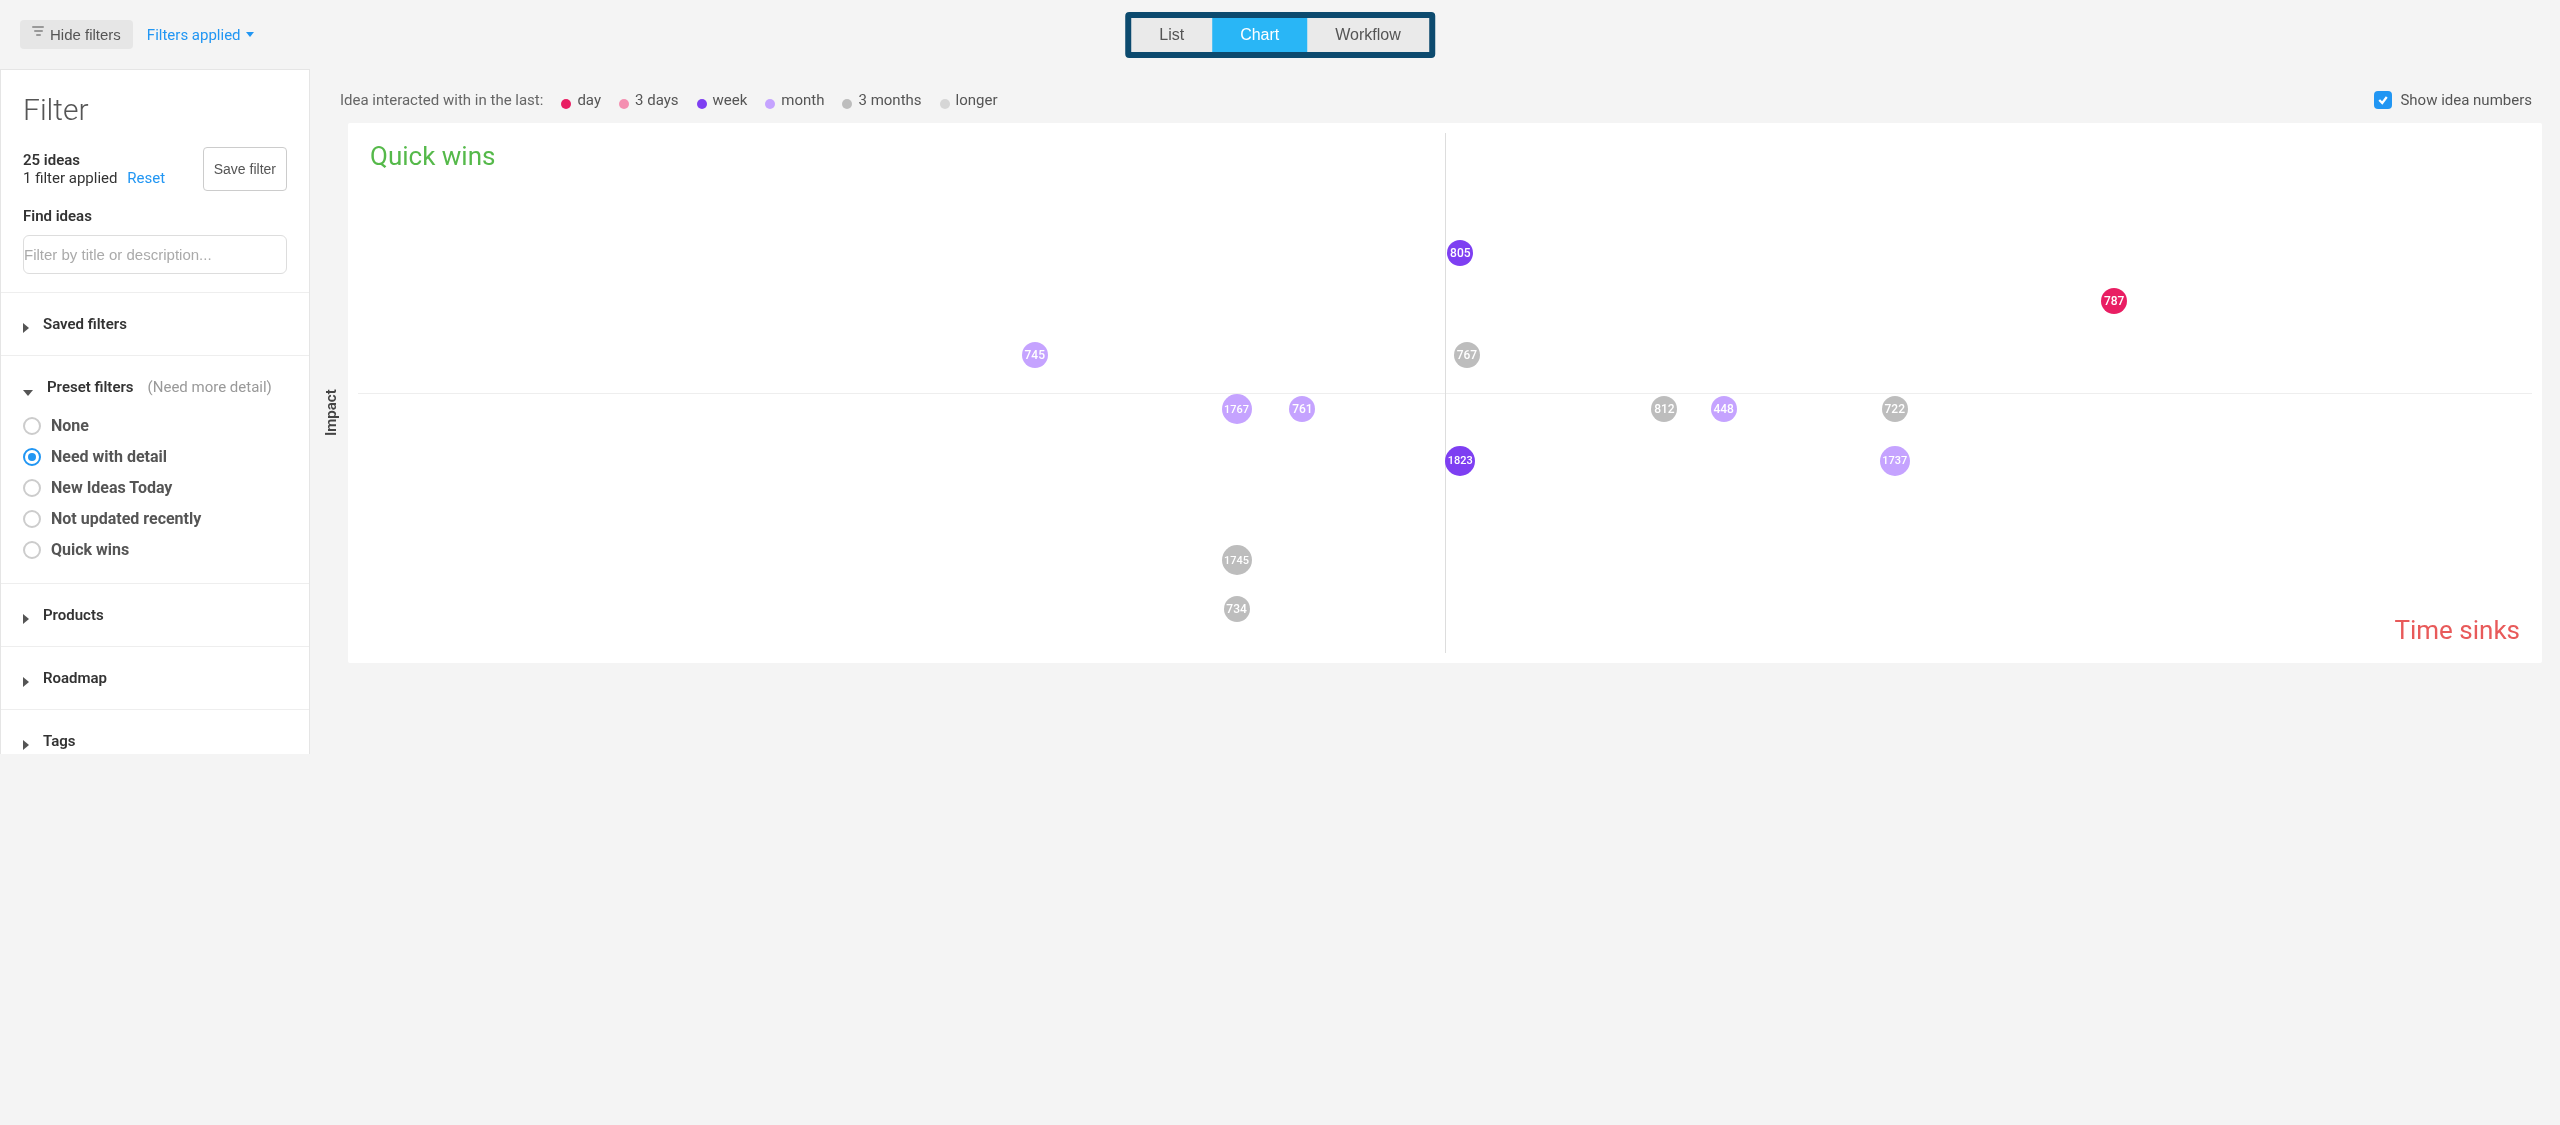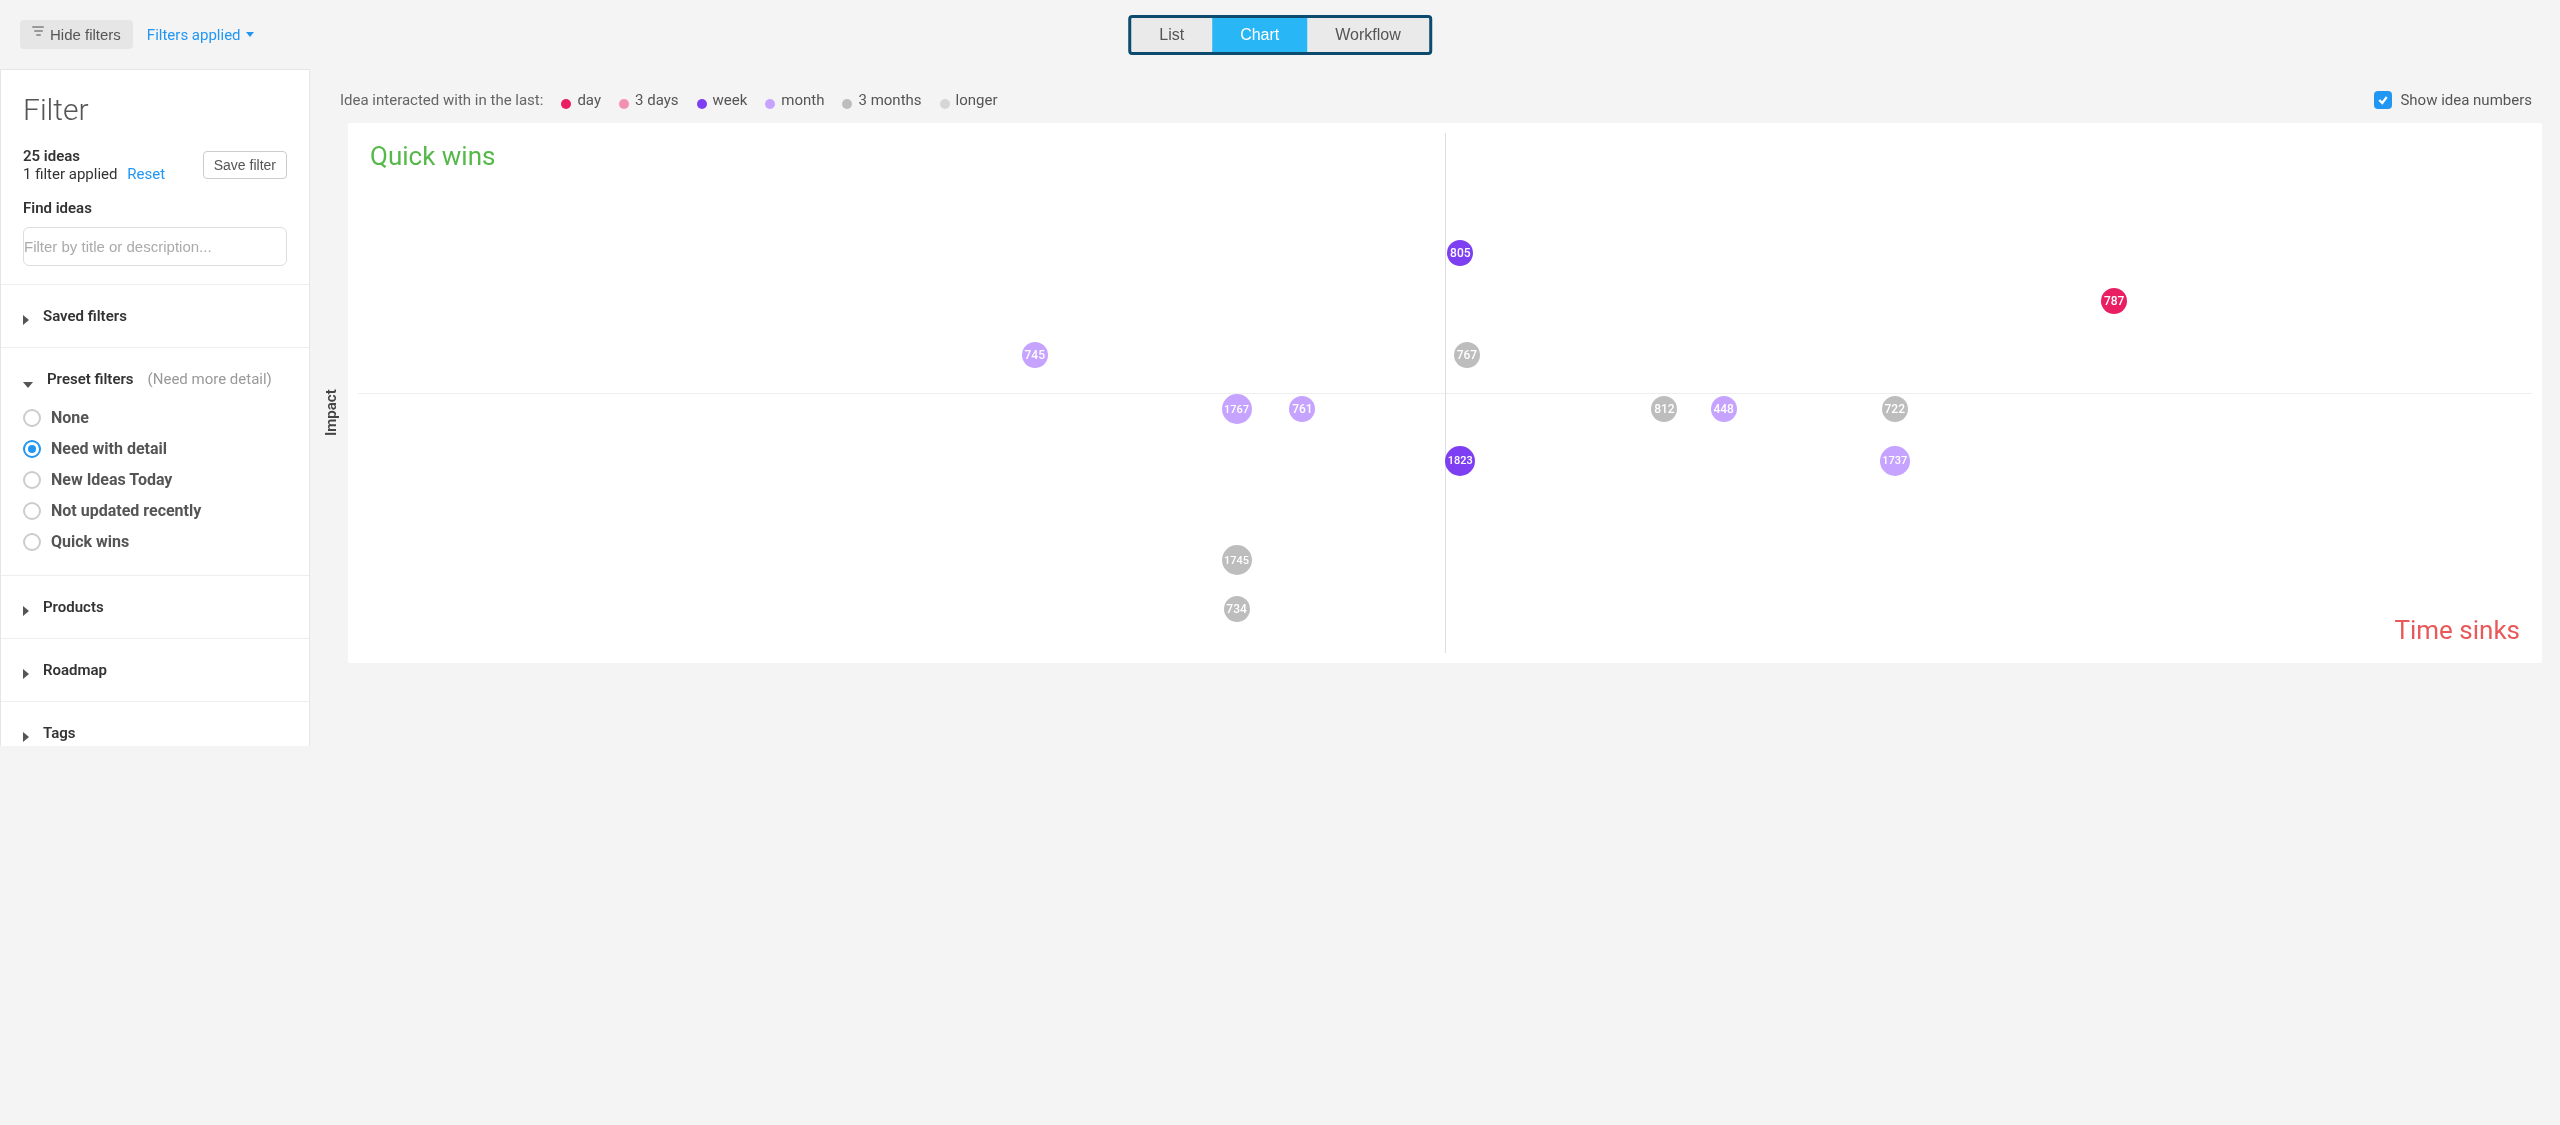--- a/index.html
+++ b/index.html
@@ -45,21 +45,21 @@
     border-right: 4px solid transparent;
     border-top: 5px solid currentColor;
   }
   .tabgroup {
     position: absolute;
     left: 50%;
     transform: translateX(-50%);
     display: flex;
     border-radius: 4px;
     overflow: hidden;
-    border: 3px solid #0c4a6e;
+    border: 6px solid #0c4a6e;
     background: #eaeaea;
   }
   .tabgroup button {
     border: none;
     background: transparent;
     padding: 8px 28px;
     font-size: 16px;
     color: #555;
     cursor: pointer;
   }
@@ -82,21 +82,21 @@
     font-size: 30px;
     color: #555;
     margin-bottom: 20px;
   }
   .counts-row { display:flex; justify-content: space-between; align-items: center; margin-bottom: 16px; }
   .counts { font-size: 15px; color:#333; }
   .counts b { font-weight: 600;}
   .counts .reset { color:#2196f3; cursor:pointer; margin-left:6px;}
   .save-filter-btn {
     background:#fff; border:1px solid #ccc; border-radius:4px;
-    padding:5px 10px; font-size:14px; color:#555; cursor:pointer;
+    padding:13px 10px; font-size:14px; color:#555; cursor:pointer;
   }
   .section-label { font-weight:600; font-size:15px; color:#333; margin: 6px 0 10px 0;}
   .search-input {
     width:100%; border:1px solid #ddd; border-radius:6px;
     padding:10px 0; font-size:15px; color:#333;
   }
   .search-input::placeholder { color:#aaa; }
   .divider { border-top:1px solid #eee; margin:18px -22px; }
   .collapsible {
     display:flex; align-items:flex-end; gap:14px;

